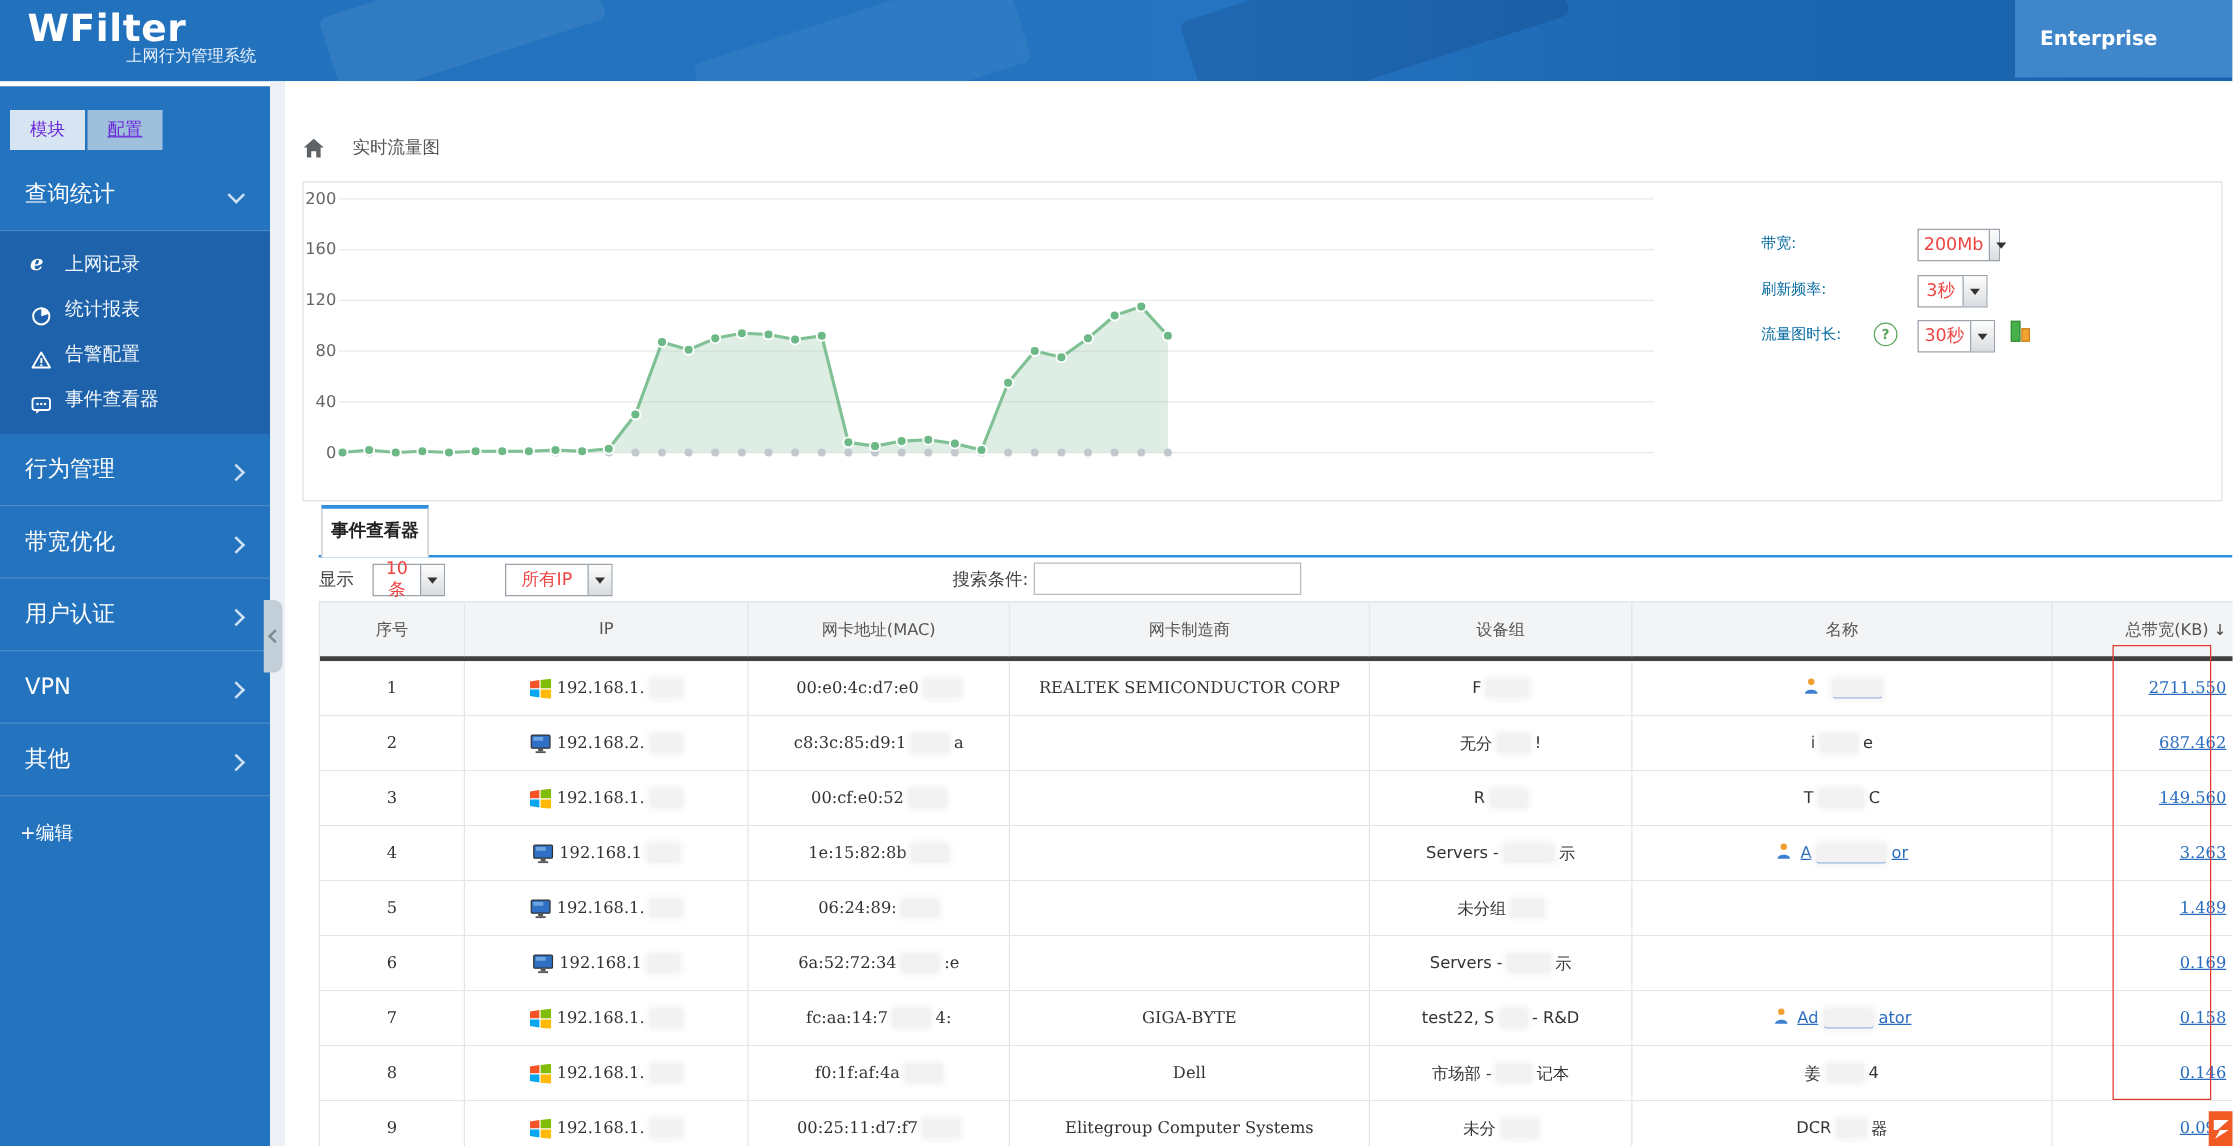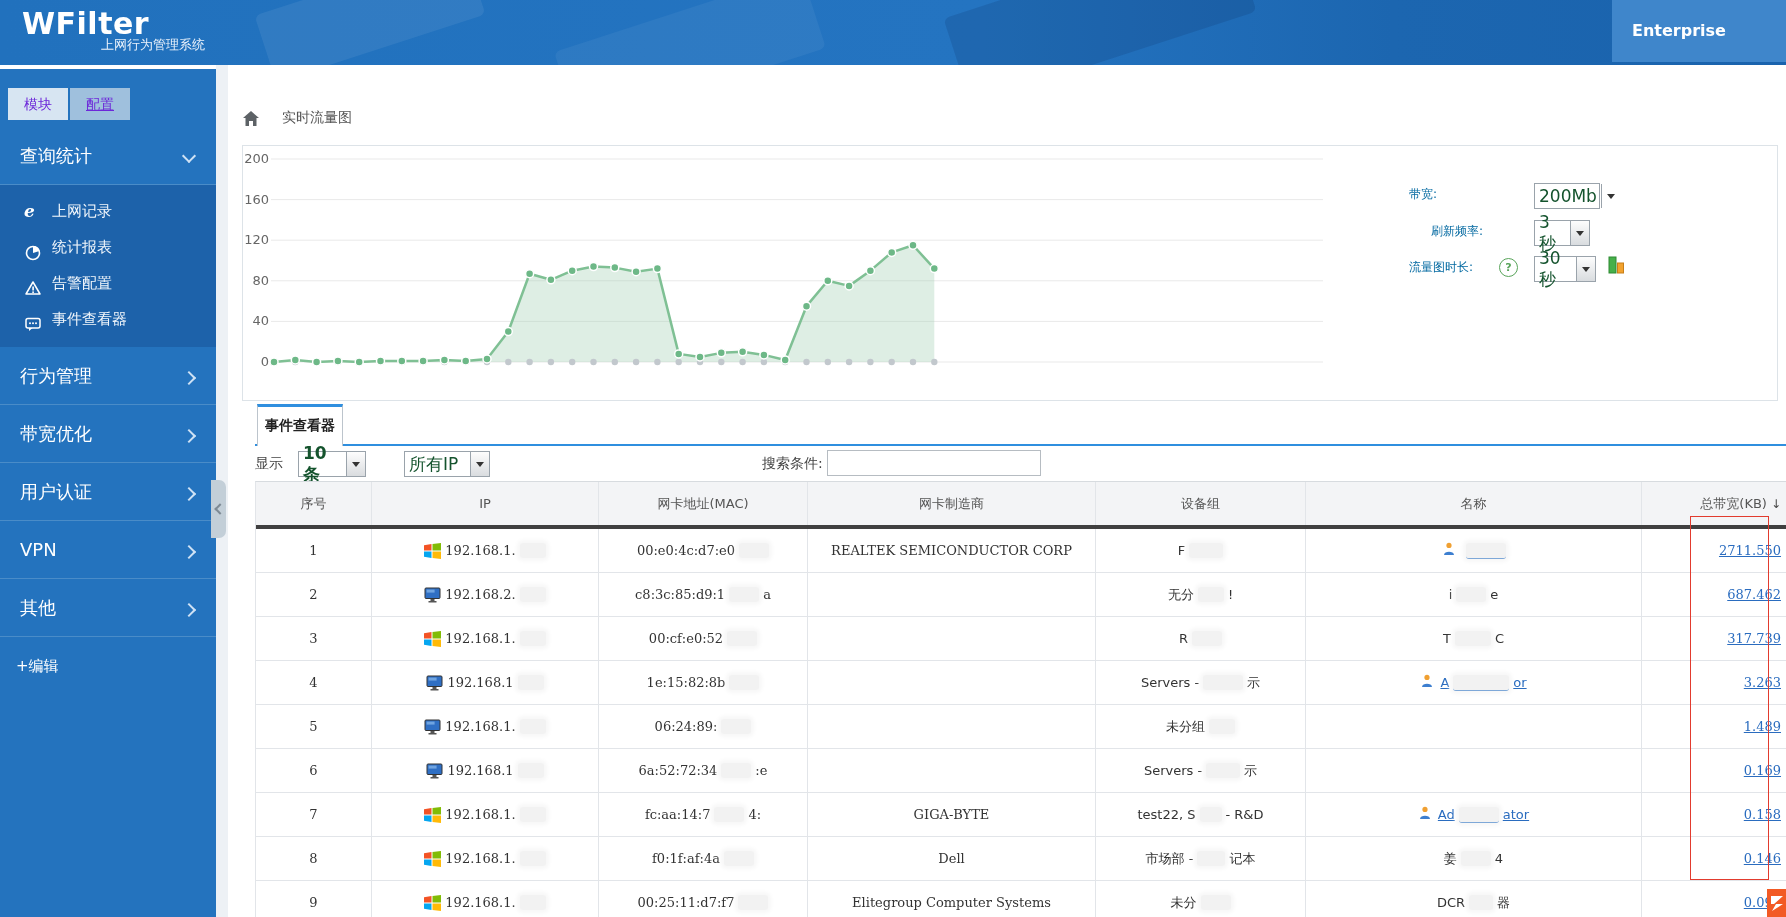--- a/index.html
+++ b/index.html
@@ -46,21 +46,21 @@
   
   .content{position:absolute;left:228px;top:65px;width:1558px;height:852px;background:#fff;}
   .crumb{position:absolute;left:14px;top:44px;display:flex;align-items:center;gap:22px;color:#555;font-size:14px;}
   .crumb svg{display:block;}
 
   .panel{position:absolute;left:14px;top:80px;width:1536px;height:256px;border:1px solid #dde3e8;box-sizing:border-box;background:#fff;padding-left:15px;}
   .panel svg.chart{position:absolute;left:0;top:0;}
   .ctl{position:absolute;color:#0369a1;font-size:12px;}
   .sel{position:absolute;height:26px;border:1px solid #9aa3ab;background:#fff;display:flex;align-items:center;
        box-sizing:border-box;cursor:pointer;}
-  .sel .val{flex:1;font-size:17px;color:#14532d;padding:0 4px;}
+  .sel .val{flex:1;text-align:center;font-size:14px;color:#ef4444;padding:0 4px;}
   .sel .btn{width:18px;height:100%;border-left:1px solid #9aa3ab;background:linear-gradient(#fdfdfd,#d9dcdf);position:relative;}
   .sel .btn:after{content:"";position:absolute;left:5px;top:10px;border:4px solid transparent;border-top:5px solid #333;}
   .help{position:absolute;width:17px;height:17px;border-radius:50%;border:1.5px solid #58a45a;color:#58a45a;
         font-size:11px;font-weight:bold;text-align:center;line-height:17px;background:#fff;cursor:pointer;box-sizing:content-box;}
 
   
   .tabstrip-line{position:absolute;left:27px;top:379px;width:1531px;height:2px;background:#2f8fdf;}
   .tab{position:absolute;left:29px;top:339px;width:86px;height:42px;background:#fff;border:1px solid #bcc4cc;border-bottom:none;
        border-top:3px solid #2f8fdf;box-sizing:border-box;text-align:center;line-height:36px;font-size:14px;font-weight:bold;color:#222;cursor:pointer;}
   .listctl{position:absolute;left:27px;top:385px;width:1531px;height:30px;color:#444;font-size:14px;}
@@ -247,21 +247,21 @@
           <circle cx="670" cy="99.275" r="4" fill="#6db887" stroke="#fff" stroke-width="1.5"></circle>
           <circle cx="691.3000000000001" cy="122.62" r="4" fill="#6db887" stroke="#fff" stroke-width="1.5"></circle>
         </svg>
 
       <div class="ctl" style="left:1166px;top:40px;">带宽:</div>
       <div class="sel" style="left:1291px;top:37px;width:66px;">
         <span class="val">200Mb</span>
           <span class="btn"></span>
       </div>
 
-      <div class="ctl" style="left:1166px;top:77px;margin-left:22px;">刷新频率:</div>
+      <div class="ctl" style="left:1166px;top:77px;">刷新频率:</div>
       <div class="sel" style="left:1291px;top:74px;width:56px;">
         <span class="val">3秒</span>
           <span class="btn"></span>
       </div>
 
       <div class="ctl" style="left:1166px;top:113px;">流量图时长:</div>
       <div class="help" style="left:1256px;top:112px;">?</div>
       <div class="sel" style="left:1291px;top:110px;width:62px;">
         <span class="val">30秒</span>
           <span class="btn"></span>
@@ -272,21 +272,21 @@
             <rect x="11.5" y="9" width="6" height="10" fill="#f2a22e" stroke="#c87f18" stroke-width="1"></rect>
           </svg>
       </span>
     </div>
 
     <div class="tabstrip-line"></div>
     <div class="tab">事件查看器</div>
 
     <div class="listctl">
       <span class="lbl" style="left:0;">显示</span>
-      <div class="sel" style="left:43px;top:1px;width:68px;font-weight:bold;">
+      <div class="sel" style="left:43px;top:1px;width:58px;">
         <span class="val">10条</span>
           <span class="btn"></span>
       </div>
       <div class="sel" style="left:149px;top:1px;width:86px;">
         <span class="val">所有IP</span>
           <span class="btn"></span>
       </div>
       <span class="lbl" style="left:507px;">搜索条件:</span>
       <input class="search-input" value="" style="">
     </div>
@@ -413,21 +413,21 @@
       <div class="td c4">
             <span>R</span>
             <span class="redact" style="width:30px"></span>
           </div>
       <div class="td c5">
             <span class="">T</span>
             <span class="redact" style="width:36px"></span>
             <span class="">C</span>
           </div>
       <div class="td c6">
-            <span class="bwlink">317.739</span>
+            <span class="bwlink">149.560</span>
           </div>
     </div>
         <div class="tr">
       <div class="td c0">
             <span class="mono">4</span>
           </div>
       <div class="td c1">
             <span class="osicon"><svg width="17" height="16" viewBox="0 0 17 16">
                 <rect x="1" y="1" width="15" height="10.5" rx="1" fill="#2f6fc4" stroke="#333" stroke-width="1"></rect>
                 <rect x="2.6" y="2.6" width="8" height="3" fill="#7fb2e8" opacity=".8"></rect>

